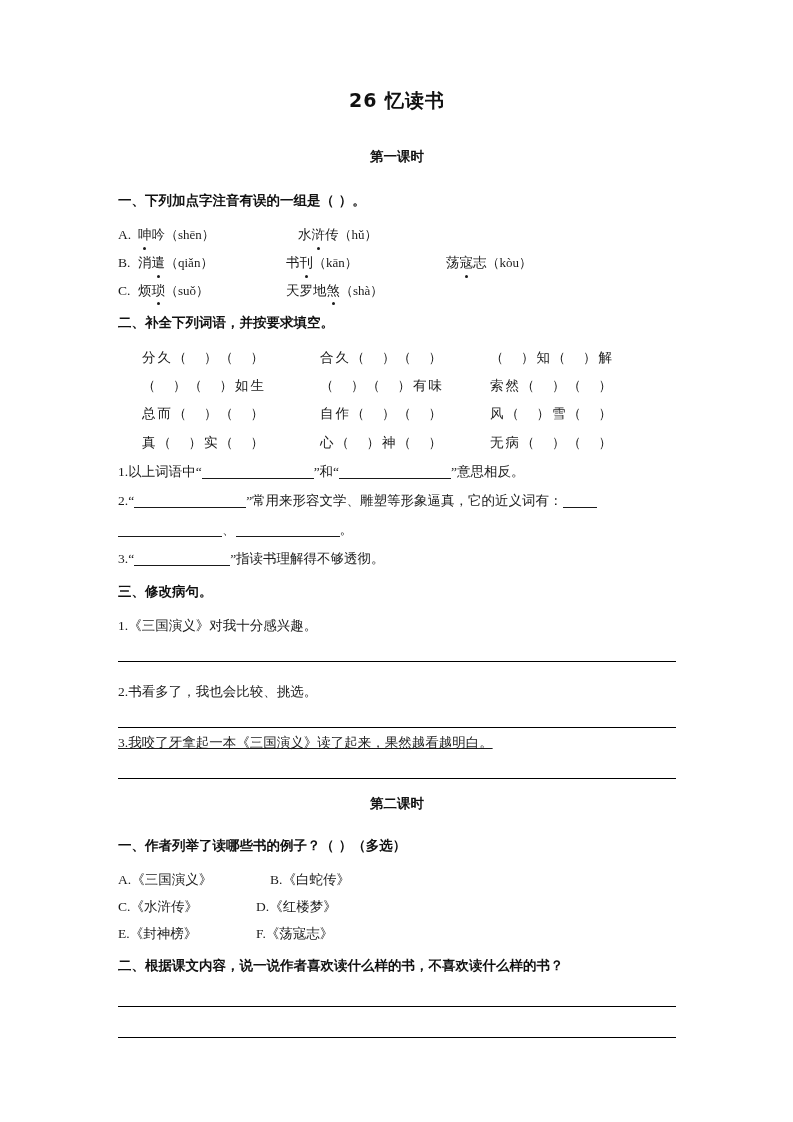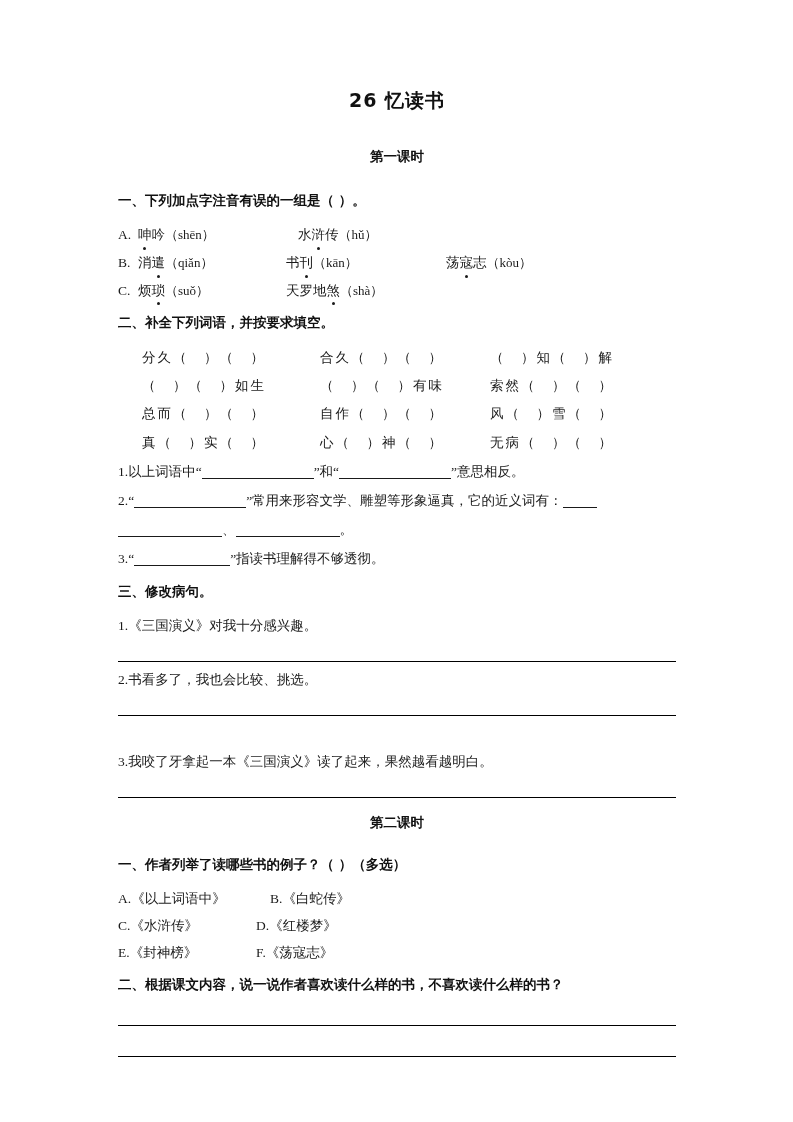--- a/index.html
+++ b/index.html
@@ -220,32 +220,32 @@
       <span>3.</span><span>“</span><span class="blank w95"></span><span>”指读书理解得不够透彻。</span>
     </div>
 
     <div class="spacer-sm"></div>
 
     <div class="sec-head">三、修改病句。</div>
 
     <div class="row">1.《三国演义》对我十分感兴趣。</div>
     <div class="ansline"></div>
 
-    <div class="row" style="margin-top:4px;">2.书看多了，我也会比较、挑选。</div>
+    <div class="row" style="margin-top:16px;">2.书看多了，我也会比较、挑选。</div>
     <div class="ansline"></div>
 
-    <div class="row" style="margin-top:32px;">3.我咬了牙拿起一本《三国演义》读了起来，果然越看越明白。</div>
+    <div class="row" style="margin-top:1px;text-decoration:underline;">3.我咬了牙拿起一本《三国演义》读了起来，果然越看越明白。</div>
     <div class="ansline"></div>
 
     <div class="lesson-title second">第二课时</div>
 
     <div class="sec-head">一、作者列举了读哪些书的例子？（              ）（多选）</div>
 
     <div class="opt-row">
-      <span class="opt-cell" style="width:152px;"><span>A.</span><span>《以上词语中》</span></span>
+      <span class="opt-cell" style="width:152px;"><span>A.</span><span>《三国演义》</span></span>
       <span class="opt-cell"><span>B.</span><span>《白蛇传》</span></span>
     </div>
 
     <div class="opt-row">
       <span class="opt-cell" style="width:138px;"><span>C.</span><span>《水浒传》</span></span>
       <span class="opt-cell"><span>D.</span><span>《红楼梦》</span></span>
     </div>
 
     <div class="opt-row">
       <span class="opt-cell" style="width:138px;"><span>E.</span><span>《封神榜》</span></span>

